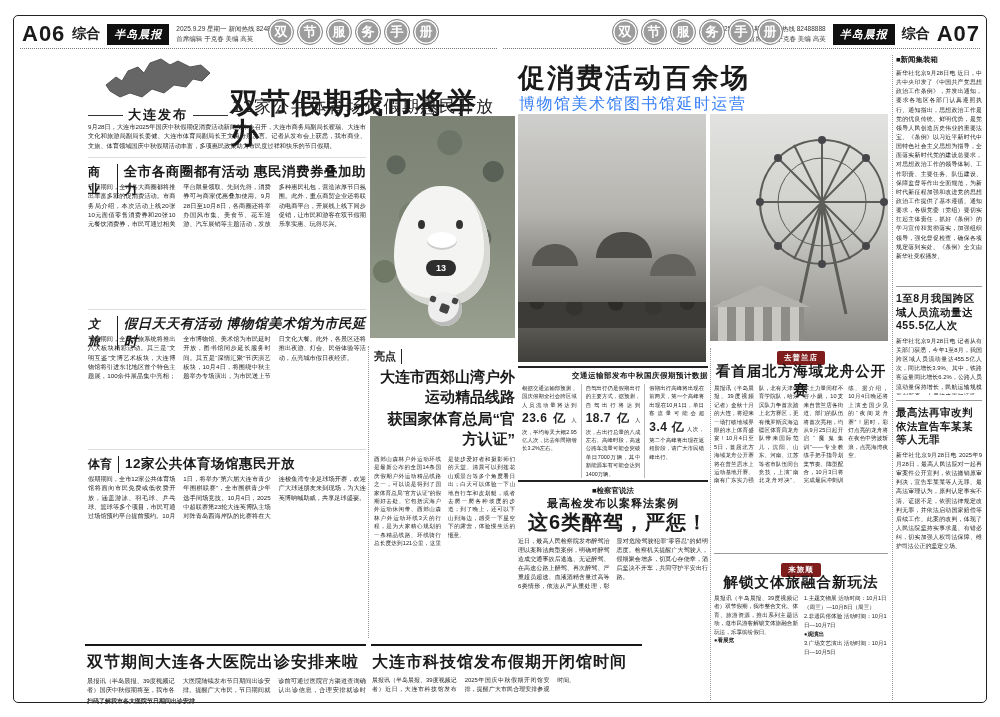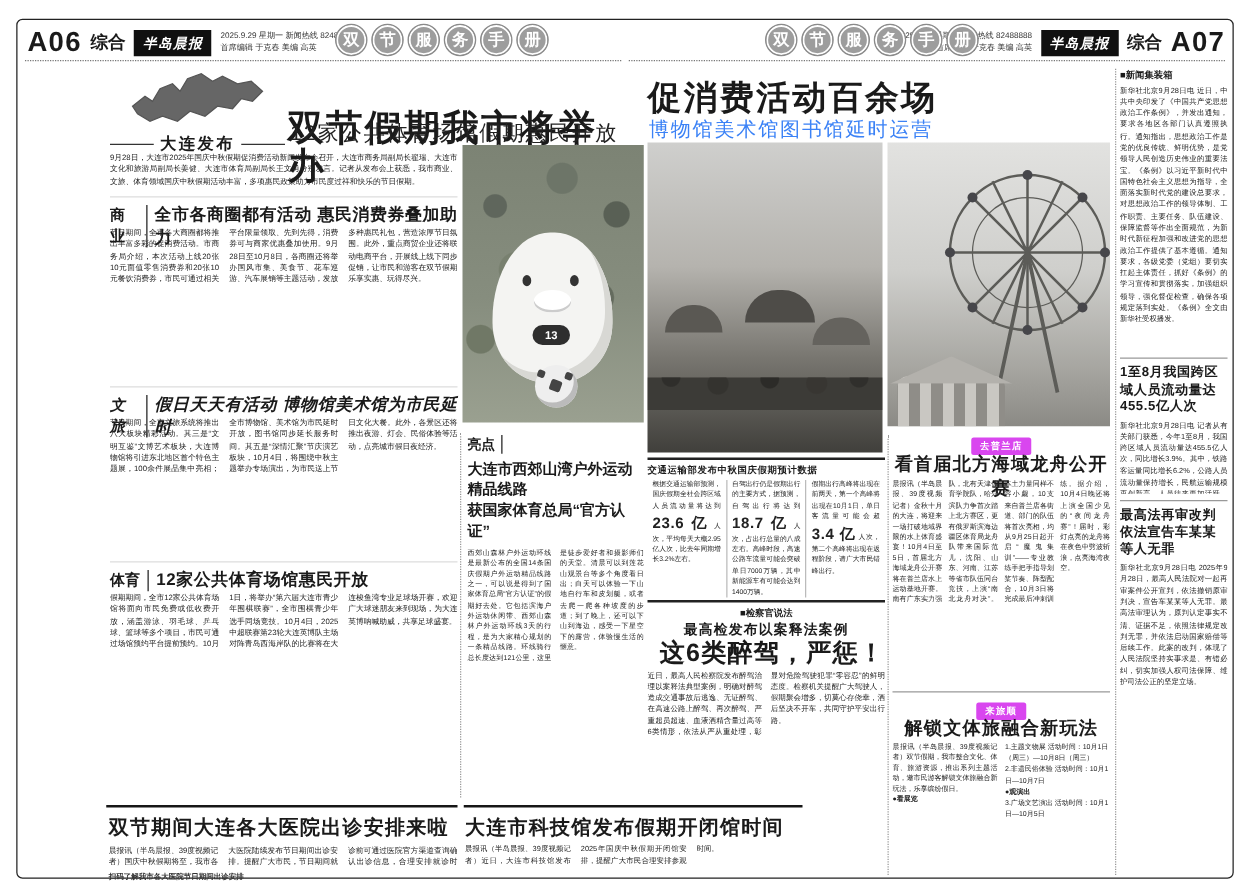--- a/index.html
+++ b/index.html
@@ -37,21 +37,21 @@
   .cols3 { column-count:3; column-gap:8px; }
   .cols2 { column-count:2; column-gap:7px; }
   .cols4 { column-count:4; column-gap:5px; }
   .tiny { font-size:5.6px; line-height:1.5; }
 
   .sec-head { display:flex; align-items:baseline; gap:6px; border-top:1px solid #ddd; padding-top:5px; }
   .sec-tag { font-size:12px; font-weight:900; border-right:1.7px solid #222; padding-right:6px; }
   .sec-title { font-size:13.5px; font-weight:900; letter-spacing:.5px; }
 
   .hl-label { font-size:11px; font-weight:900; border-right:1.7px solid #222; padding-right:5px; display:inline-block; }
-  .hl-title { font-size:12px; font-weight:900; line-height:1.35; margin-top:3px; }
+  .hl-title { font-size:15px; font-weight:900; line-height:1.35; margin-top:3px;text-align:right; }
 
   
   .photo { overflow:hidden; background:#9a9a9a; }
   .ph-mascot { background:
       radial-gradient(circle at 18% 22%, #5f665c 0 9px, transparent 10px),
       radial-gradient(circle at 55% 12%, #6d7568 0 12px, transparent 13px),
       radial-gradient(circle at 85% 25%, #596055 0 10px, transparent 11px),
       radial-gradient(circle at 30% 45%, #78806f 0 14px, transparent 15px),
       radial-gradient(circle at 75% 55%, #646b5e 0 12px, transparent 13px),
       radial-gradient(circle at 10% 70%, #707866 0 11px, transparent 12px),
@@ -76,31 +76,31 @@
       radial-gradient(circle at 72% 18%, #383632 0 8px, transparent 9px),
       radial-gradient(circle at 90% 2%, #302f2c 0 7px, transparent 8px), #3c3b37; }
   .ph-wheel { background:linear-gradient(180deg,#e2e2e0 0%, #cfcfcc 45%, #a6a5a0 80%, #8b8a85 100%); }
   .tent { position:absolute; bottom:0; left:8px; width:86px; height:40px;
           background:repeating-linear-gradient(90deg,#c9c7c2 0 9px,#8f8d88 9px 18px); border-radius:8px 8px 0 0; }
   .tent:before { content:""; position:absolute; left:-6px; top:-16px; width:98px; height:22px;
           background:#b3b1ac; clip-path:polygon(0 100%,50% 0,100% 100%); }
 
   
   .tbox-rule { border-top:2px solid #222; }
-  .tbox-head { font-size:7.5px; font-weight:900; text-align:left; letter-spacing:.5px; }
+  .tbox-head { font-size:7.5px; font-weight:900; text-align:right; letter-spacing:.5px; }
   .tcols { display:flex; }
   .tcol { flex:1; padding:0 4px; font-size:5.4px; line-height:1.55; text-align:justify; color:#222; }
   .tcol + .tcol { border-left:1px solid #bbb; }
   .bignum { font-size:12px; font-weight:900; letter-spacing:.5px; }
 
   .kicker { font-size:7.5px; font-weight:900; text-align:center; }
   .jy-h1 { font-size:11px; font-weight:700; text-align:center; letter-spacing:1px; }
   .jy-h2 { font-size:20px; font-weight:900; text-align:right; letter-spacing:1px; }
 
-  .tagbox { background:#d946ef; color:#fff; font-size:7.5px; font-weight:700; padding:2px 7px;
+  .tagbox { background:#7f1d1d; color:#fff; font-size:7.5px; font-weight:700; padding:2px 7px;
             border-radius:2px; display:inline-block; letter-spacing:1px; }
   .art-h { font-size:14.5px; font-weight:900; text-align:center; letter-spacing:1px; }
   .listline { font-size:5.6px; line-height:1.6; font-weight:700; color:#222; }
 
   
   .rail { left:896px; top:55px; width:86px; }
   .rail .rule { border-top:1px solid #999; margin:5px 0; }
   .rail-h { font-size:10.5px; font-weight:900; line-height:1.3; letter-spacing:.5px; }
   .rail-b { font-size:5.9px; line-height:1.55; text-align:justify; color:#222; margin-top:4px; overflow:hidden; }
 

